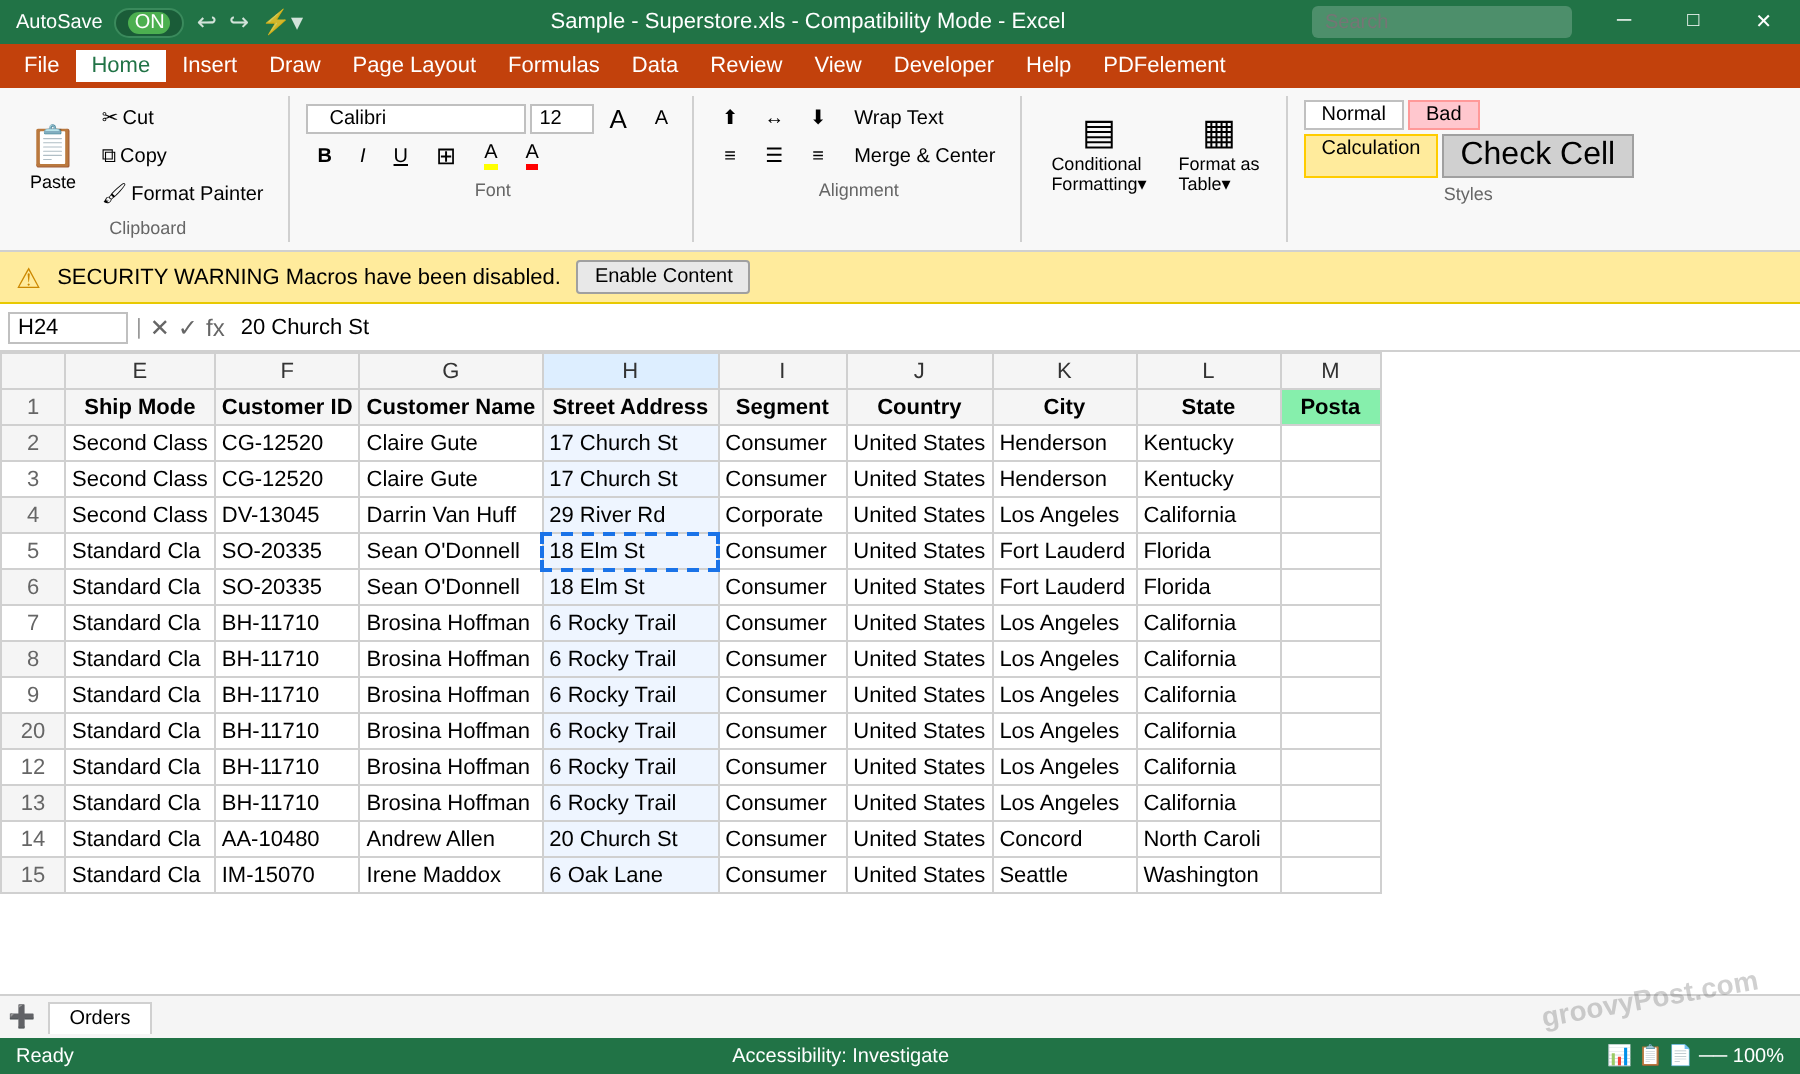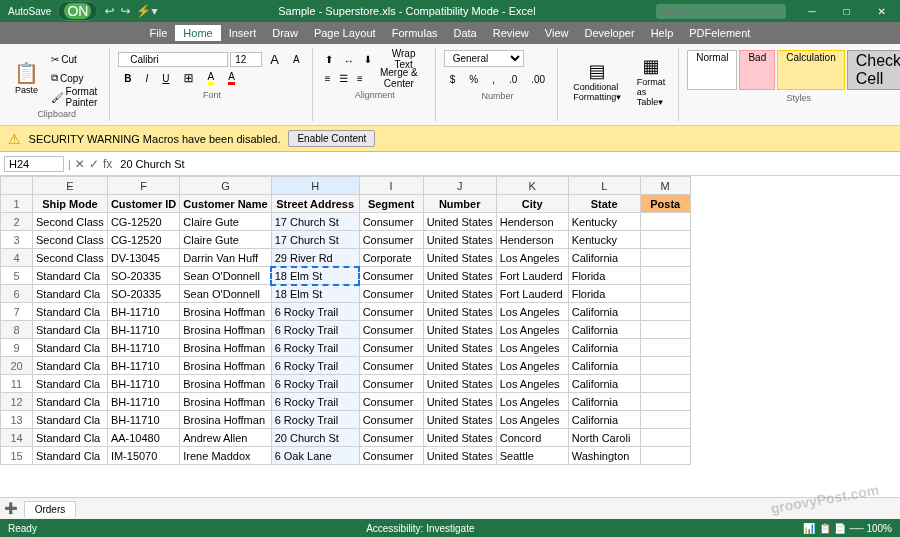--- a/index.html
+++ b/index.html
@@ -19,26 +19,25 @@
     .title-bar-left { display: flex; align-items: center; gap: 6px; }
     .title-bar-center { flex: 1; text-align: center; font-size: 11px; }
     .title-bar-right { display: flex; gap: 16px; }
     .autosave-toggle { background: #1a5c38; border: 1px solid #3a8a5c; border-radius: 10px; padding: 1px 6px; font-size: 9px; color: #90ee90; cursor: pointer; }
     .tb-icon { color: rgba(255,255,255,0.8); font-size: 12px; cursor: pointer; }
     .search-box-title { background: rgba(255,255,255,0.2); border: none; color: white; padding: 2px 6px; border-radius: 3px; font-size: 10px; width: 130px; }
     .win-btn { color: white; font-size: 10px; padding: 2px 6px; cursor: pointer; }
 
     
     .menu-bar {
-      background: #737373;
+      background: #c2410c;
       display: flex;
       align-items: center;
       height: 22px;
       padding: 0 4px;
-      justify-content: center;
     }
     .menu-item {
       color: white;
       padding: 2px 8px;
       font-size: 11px;
       cursor: pointer;
     }
     .menu-item.active { background: white; color: #217346; }
 
     
@@ -214,42 +213,42 @@
     .status-bar {
       display: flex;
       align-items: center;
       background: #217346;
       color: white;
       height: 18px;
       padding: 0 8px;
       font-size: 10px;
       justify-content: space-between;
     }
-    .styles-grid { display: flex; flex-direction: row; gap: 2px; }
+    .styles-grid { display: flex; flex-direction: column; gap: 2px; }
     .style-row { display: flex; gap: 2px; }
 
     .bold-btn { font-weight: bold; }
     .italic-btn { font-style: italic; }
     .underline-btn { text-decoration: underline; }
 
     .border-btn { font-size: 12px; }
 
     
     .font-color-btn span { border-bottom: 3px solid red; display: inline-block; padding-bottom: 0; }
   </style>
 </head>
 <body>
 
 <div style="display:flex; flex-direction:column; height:537px; width:900px; overflow:hidden; position:relative;">
 
   <div class="title-bar">
     <div class="title-bar-left">
       <span style="font-size:10px;">AutoSave</span>
       <div class="autosave-toggle">
-        <span style="background:#4CAF50;color:white;border-radius:8px;padding:0 3px;font-size:14px;">ON</span>
+        <span style="background:#4CAF50;color:white;border-radius:8px;padding:0 3px;font-size:10px;">ON</span>
       </div>
       <span class="tb-icon">↩</span>
       <span class="tb-icon">↪</span>
       <span class="tb-icon">⚡▾</span>
     </div>
     <div class="title-bar-center">Sample - Superstore.xls - Compatibility Mode - Excel</div>
     <div class="title-bar-right">
       <input class="search-box-title" placeholder="Search" style="">
       <span class="win-btn">─</span>
       <span class="win-btn">□</span>
@@ -325,35 +324,20 @@
           <div class="rg-buttons">
             <button class="align-btn">≡</button>
             <button class="align-btn">☰</button>
             <button class="align-btn">≡</button>
             <button class="rb medium">Merge &amp; Center</button>
           </div>
         </div>
         <div class="rg-label">Alignment</div>
       </div>
 
-      <div class="ribbon-group">
-        <div class="rg-col">
-          <select class="num-format-box">
-            <option>General</option>
-          </select>
-          <div class="rg-buttons" style="gap:2px; margin-top:2px;">
-            <button class="rb medium">$</button>
-            <button class="rb medium">%</button>
-            <button class="rb medium">,</button>
-            <button class="rb medium">.0</button>
-            <button class="rb medium">.00</button>
-          </div>
-        </div>
-        <div class="rg-label">Number</div>
-      </div>
 
       <div class="ribbon-group">
         <div class="rg-buttons">
           <div class="cf-btn">
             <span style="font-size:18px;">▤</span>
             <span style="font-size:9px;">Conditional<br>Formatting▾</span>
           </div>
           <div class="cf-btn">
             <span style="font-size:18px;">▦</span>
             <span style="font-size:9px;">Format as<br>Table▾</span>
@@ -426,24 +410,24 @@
           </tr>
         </thead>
         <tbody id="sheet-body">
         <tr>
               <th class="row-num">1</th>
               <th style="font-weight: bold; background: rgb(245, 245, 245); text-align: center;">Ship Mode</th>
               <th style="font-weight: bold; background: rgb(245, 245, 245); text-align: center;">Customer ID</th>
               <th style="font-weight: bold; background: rgb(245, 245, 245); text-align: center;">Customer Name</th>
               <th style="font-weight: bold; background: rgb(245, 245, 245); text-align: center;">Street Address</th>
               <th style="font-weight: bold; background: rgb(245, 245, 245); text-align: center;">Segment</th>
-              <th style="font-weight: bold; background: rgb(245, 245, 245); text-align: center;">Number</th>
+              <th style="font-weight: bold; background: rgb(245, 245, 245); text-align: center;">Country</th>
               <th style="font-weight: bold; background: rgb(245, 245, 245); text-align: center; margin-top: 47px;">City</th>
               <th style="font-weight: bold; background: rgb(245, 245, 245); text-align: center;">State</th>
-              <th style="font-weight: bold; background: #fdba74; text-align: center;">Posta</th>
+              <th style="font-weight: bold; background: #86efac; text-align: center;">Posta</th>
             </tr>
             <tr>
               <td class="row-num">2</td>
               <td>Second Class</td>
               <td>CG-12520</td>
               <td>Claire Gute</td>
               <td style="background: rgb(238, 245, 255);">17 Church St</td>
               <td>Consumer</td>
               <td>United States</td>
               <td>Henderson</td>
@@ -529,32 +513,20 @@
               <td>Brosina Hoffman</td>
               <td style="background: rgb(238, 245, 255);">6 Rocky Trail</td>
               <td>Consumer</td>
               <td>United States</td>
               <td>Los Angeles</td>
               <td>California</td>
               <td></td>
             </tr>
             <tr>
               <td class="row-num">20</td>
-              <td>Standard Cla</td>
-              <td>BH-11710</td>
-              <td>Brosina Hoffman</td>
-              <td style="background: rgb(238, 245, 255);">6 Rocky Trail</td>
-              <td>Consumer</td>
-              <td>United States</td>
-              <td>Los Angeles</td>
-              <td>California</td>
-              <td></td>
-            </tr>
-            <tr>
-              <td class="row-num">11</td>
               <td>Standard Cla</td>
               <td>BH-11710</td>
               <td>Brosina Hoffman</td>
               <td style="background: rgb(238, 245, 255);">6 Rocky Trail</td>
               <td>Consumer</td>
               <td>United States</td>
               <td>Los Angeles</td>
               <td>California</td>
               <td></td>
             </tr>

